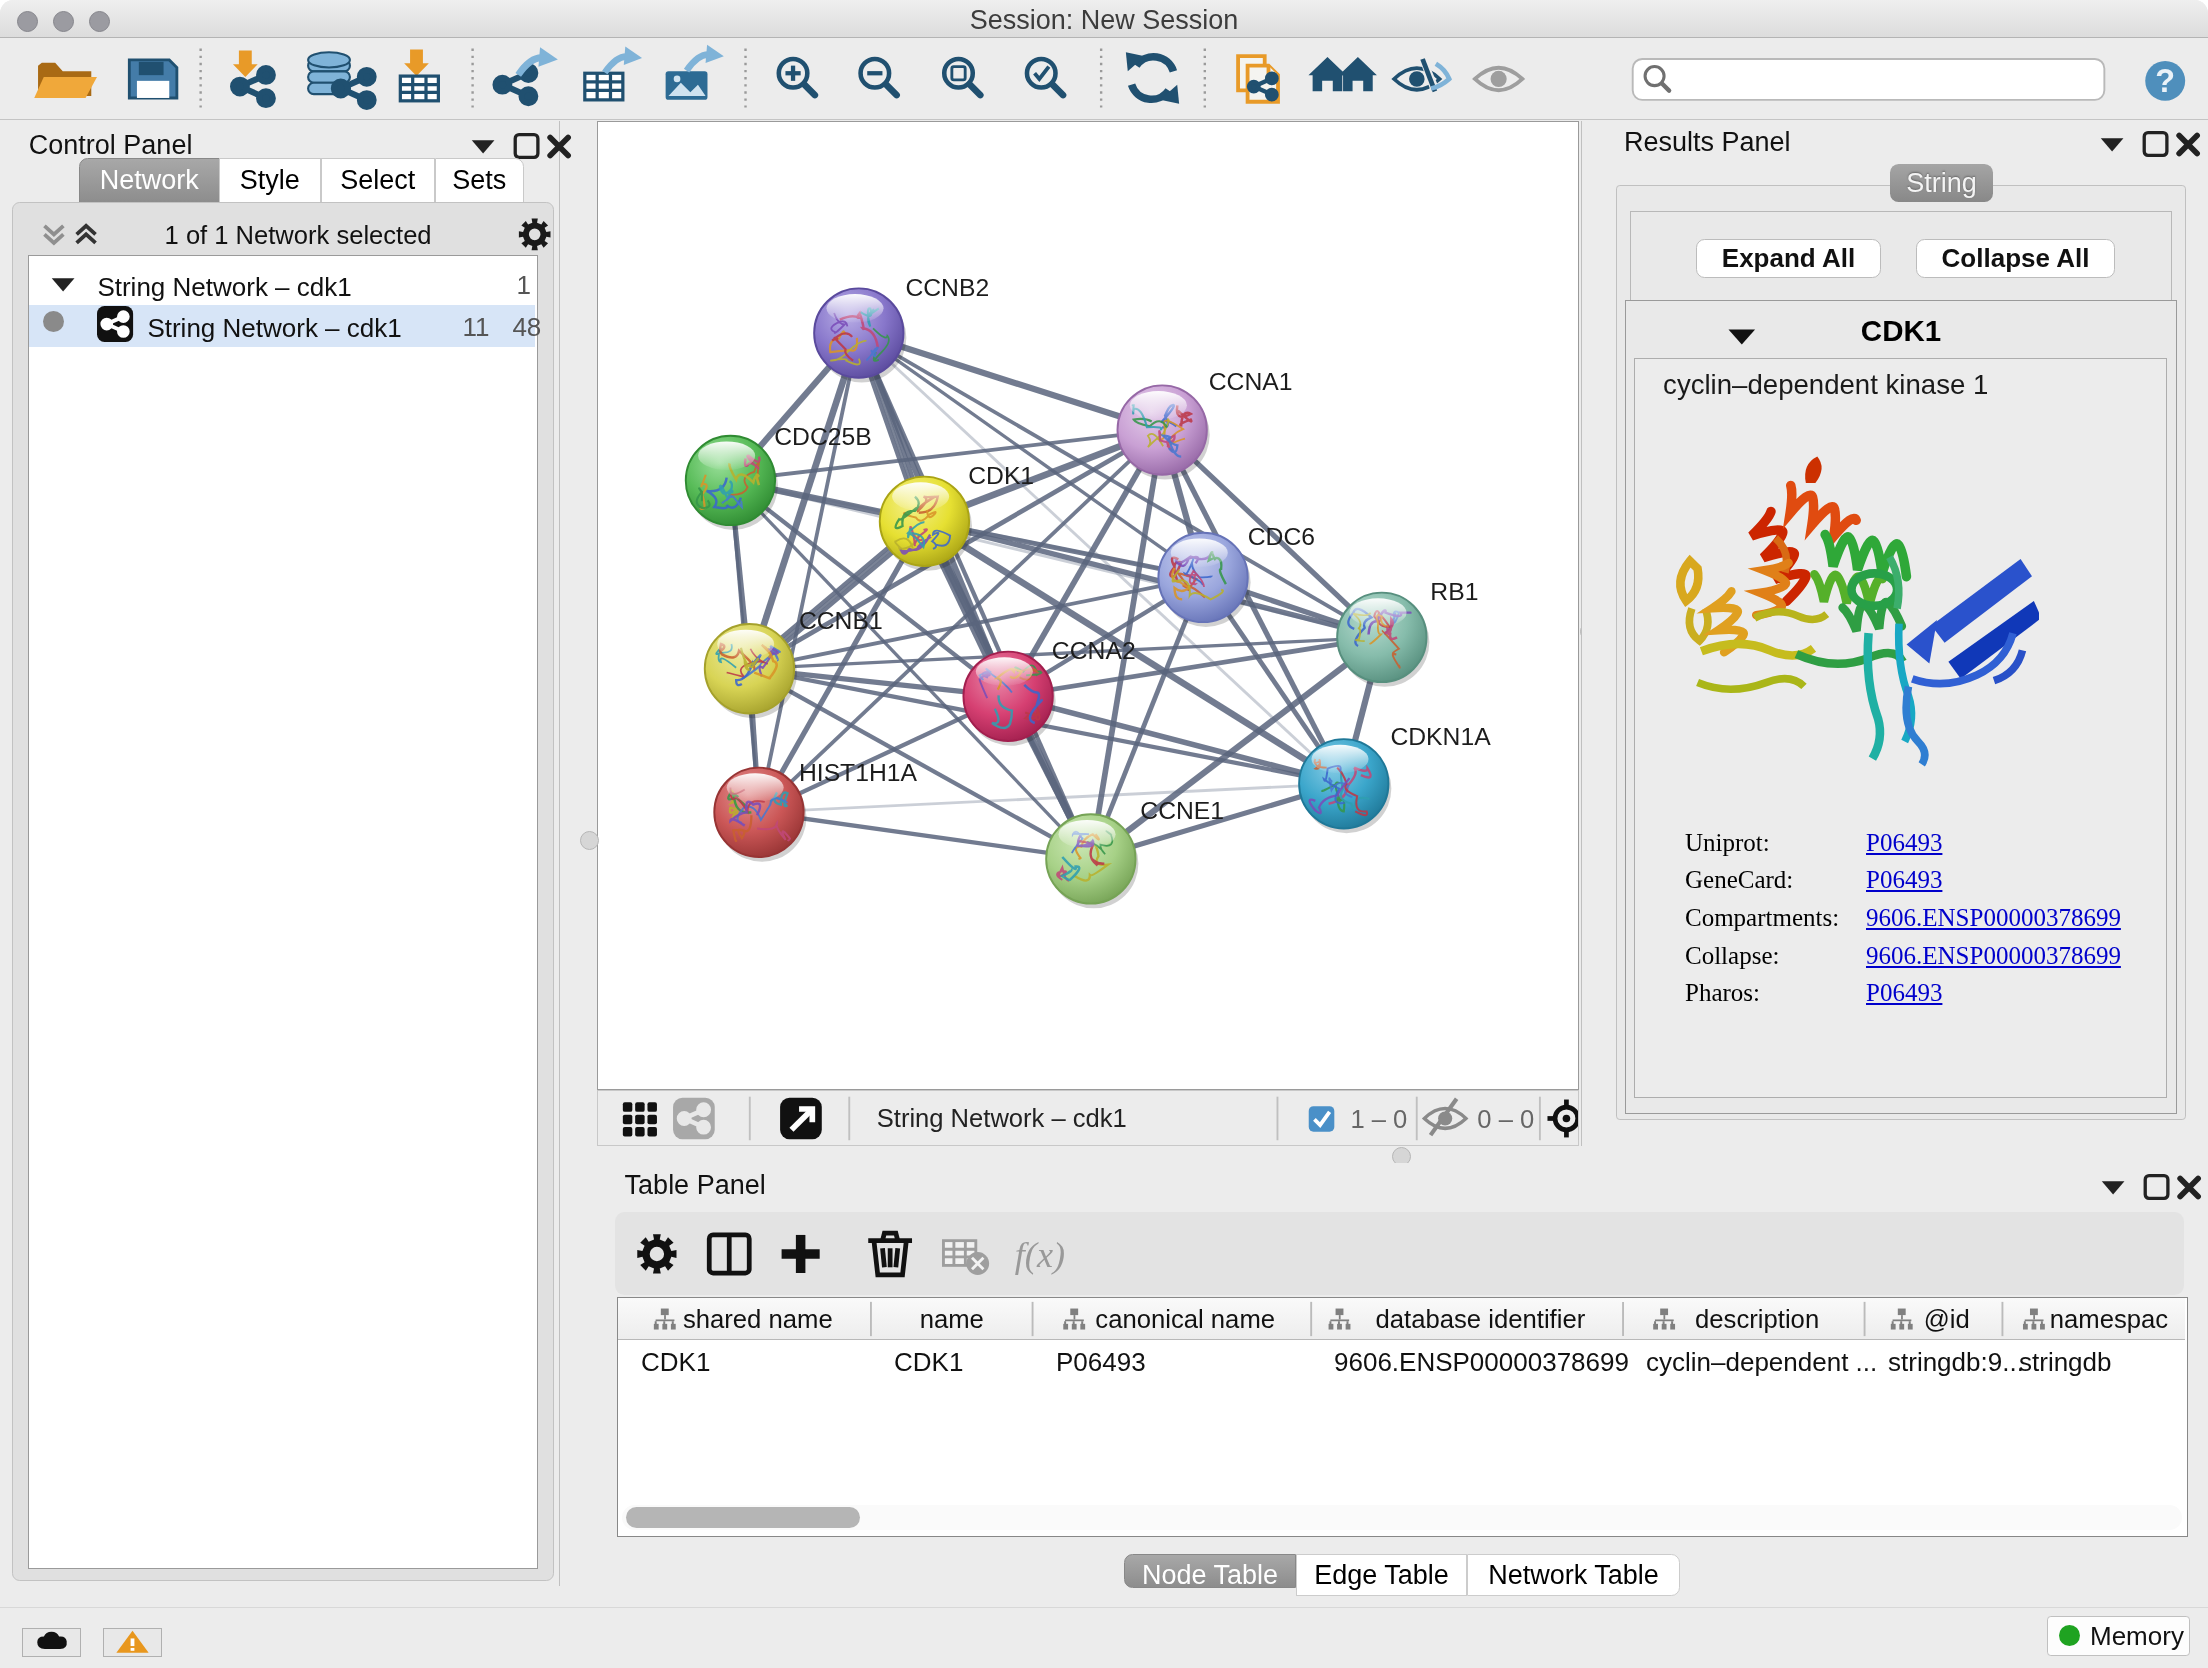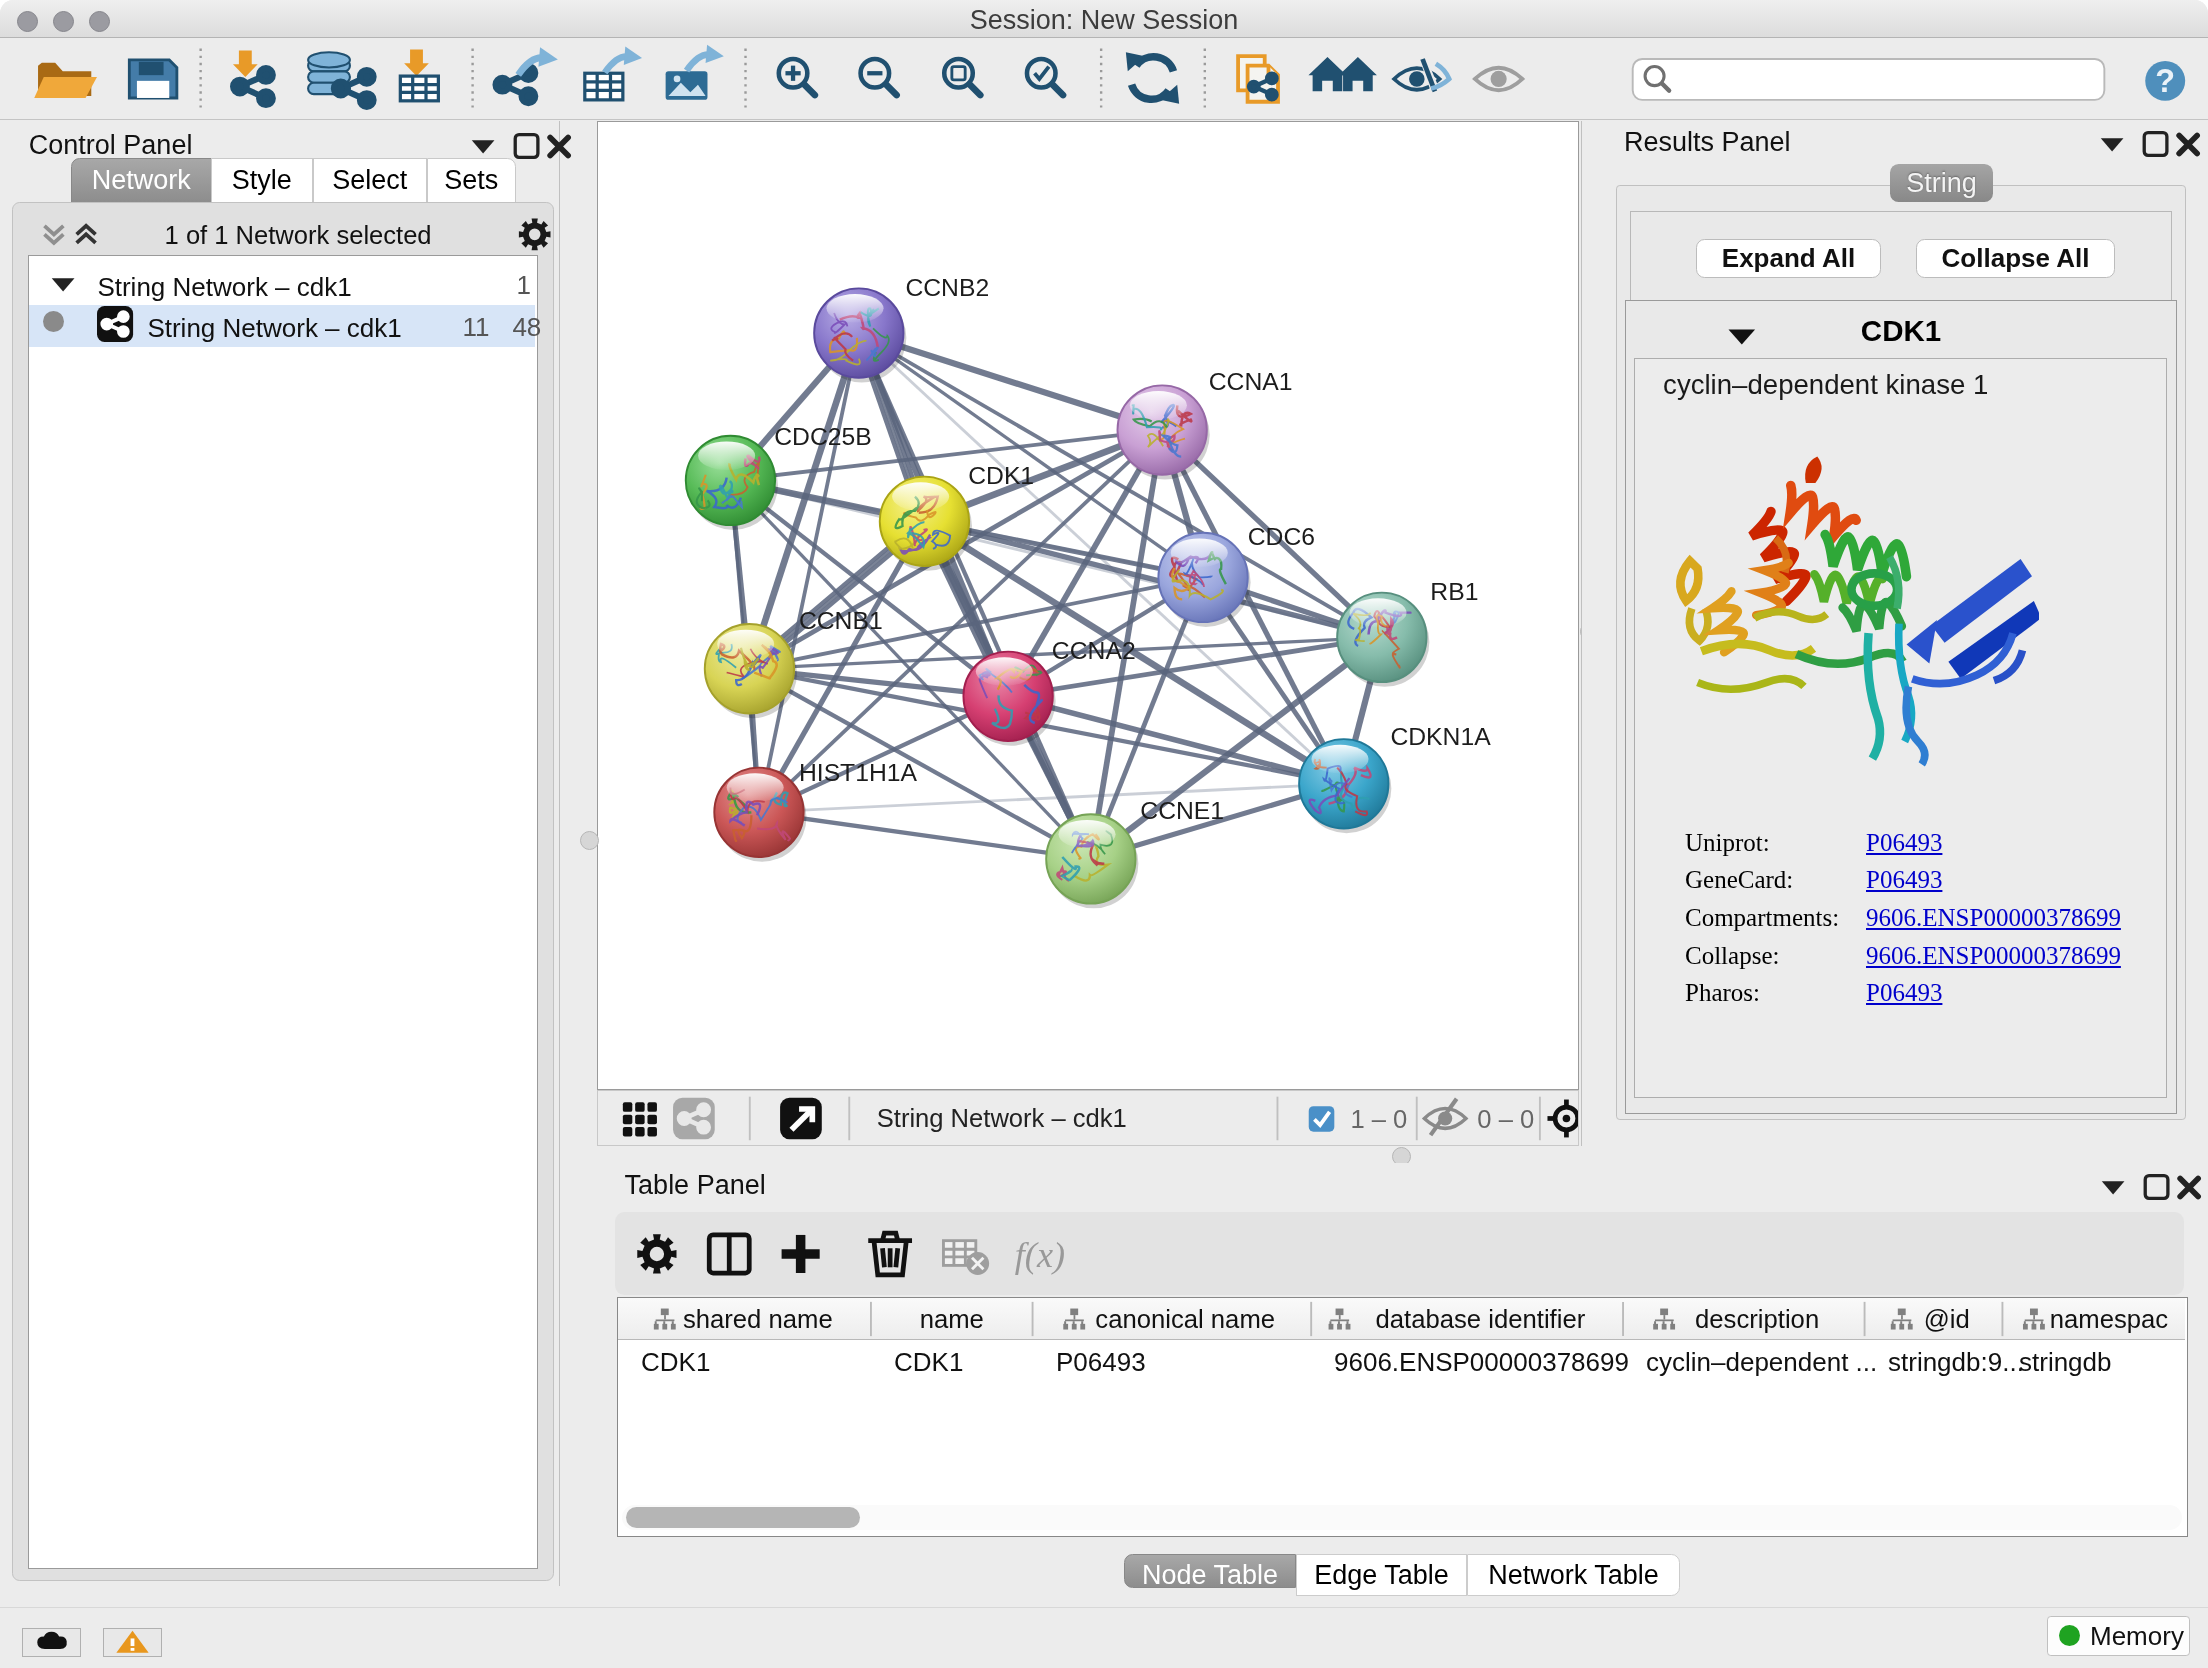--- a/index.html
+++ b/index.html
@@ -3,21 +3,21 @@
 * { margin:0; padding:0; box-sizing:border-box; }
 html,body { width:2208px; height:1668px; background:#fff; font-family:"Liberation Sans", sans-serif; }
 #win { position:absolute; left:0; top:0; width:2208px; height:1668px; background:#ececec; border-radius:13.3px 13.3px 0 0; overflow:hidden;text-decoration:underline; }
 .abs { position:absolute; }
 #titlebar { left:0; top:0; width:2208px; height:38px; background:linear-gradient(#efefef,#dcdcdc); border-bottom:1.9px solid #b4b4b4; }
 #titlebar .t { position:absolute; width:100%; text-align:center; top:4.8px; font-size:27px; color:#3c3c3c; }
 .tl { position:absolute; top:11.4px; width:21px; height:21px; border-radius:50%; background:#9b9ba1; border:1px solid #86868c; }
 #toolbar { left:0; top:39px; width:2208px; height:81px; background:#ececec; border-bottom:1.9px solid #c4c4c4; }
 .phead { font-size:27px; color:#111; }
 #ctrl-tabs .tab { position:absolute; top:0; height:45px; background:#fff; border:1.9px solid #c9c9c9; color:#000;
-  font-size:27px; text-align:center; line-height:42px; }
+  font-size:27px; text-align:center; line-height:42px;margin-left:8px; }
 .graytab { background:linear-gradient(#a8a8a8,#8d8d8d) !important; color:#fff !important; border-color:#888 !important; }
 .btn { position:absolute; background:#fff; border:1.9px solid #bcbcbc; border-radius:8.6px; font-size:26px; font-weight:bold; color:#111; text-align:center; }
 a.lnk { color:#0000cc; font-family:"Liberation Serif", serif; text-decoration:underline; }
 </style></head><body>
 <div id="win">
     <div id="titlebar" class="abs">
       <div class="tl" style="left:17px"></div>
       <div class="tl" style="left:53px"></div>
       <div class="tl" style="left:89px"></div>
       <div class="t">Session: New Session</div>

